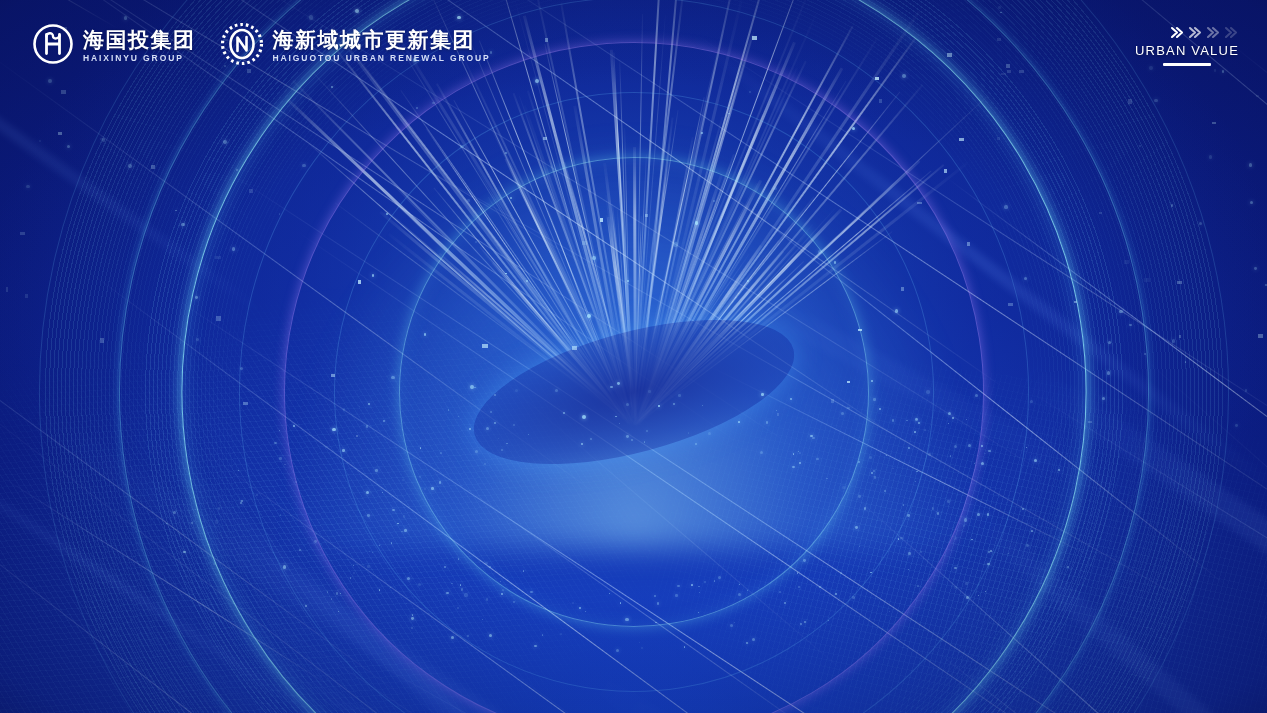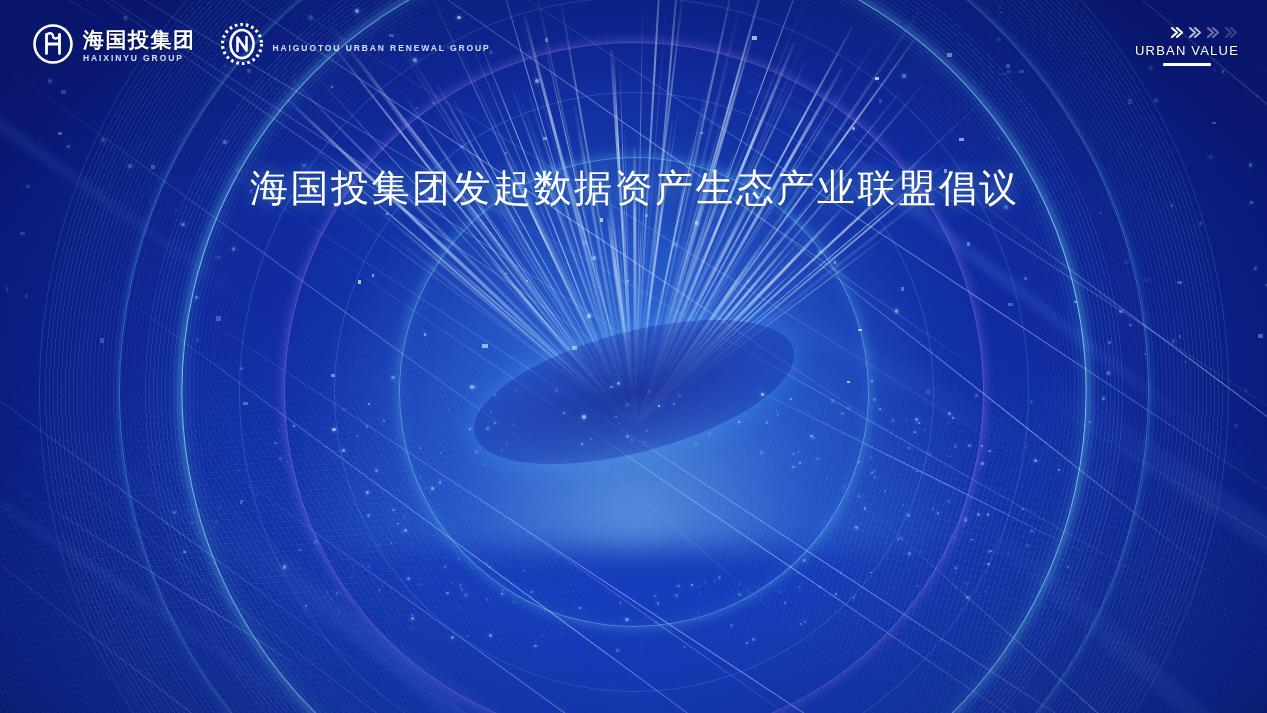--- a/index.html
+++ b/index.html
@@ -903,20 +903,21 @@
 
       <div class="logo" id="logo-haixinyu">
         <span class="logo-mark">
           <svg width="44" height="44" viewBox="0 0 44 44">
             <circle cx="22" cy="22" r="19.5" fill="none" stroke="#ffffff" stroke-width="3.2" stroke-dasharray="2.6 3.0"></circle>
             <ellipse cx="22" cy="22" rx="11.5" ry="14" fill="none" stroke="#ffffff" stroke-width="2.6"></ellipse>
             <path d="M17.5 29 L17.5 15.5 L26.5 28.5 L26.5 15" stroke="#ffffff" stroke-width="2.6" fill="none" stroke-linecap="round" stroke-linejoin="round"></path>
           </svg>
         </span>
         <div class="logo-text">
+          <div class="logo-cn">海新域城市更新集团</div>
           <div class="logo-en">HAIGUOTOU URBAN RENEWAL GROUP</div>
         </div>
       </div>
 
     </div>
   </div>
 
   <div class="datavalue">
     <div class="chevrons">
       <svg class="chev" width="15" height="15" viewBox="0 0 15 15">
@@ -932,16 +933,15 @@
         <path d="M2 3 L7 7.5 L2 12 M7 3 L12 7.5 L7 12" fill="none" stroke="#ffffff" stroke-width="2.1" stroke-linecap="round" stroke-linejoin="round"></path>
       </svg>
     </div>
     <div class="dv-text">URBAN VALUE</div>
     <div class="dv-bar"></div>
   </div>
 
   <div class="content">
     <div class="title-block">
     </div>
-    <div class="subtitle">海国投集团发起数据资产生态产业联盟倡议</div>
   </div>
 
 </div>
 
 </body></html>

